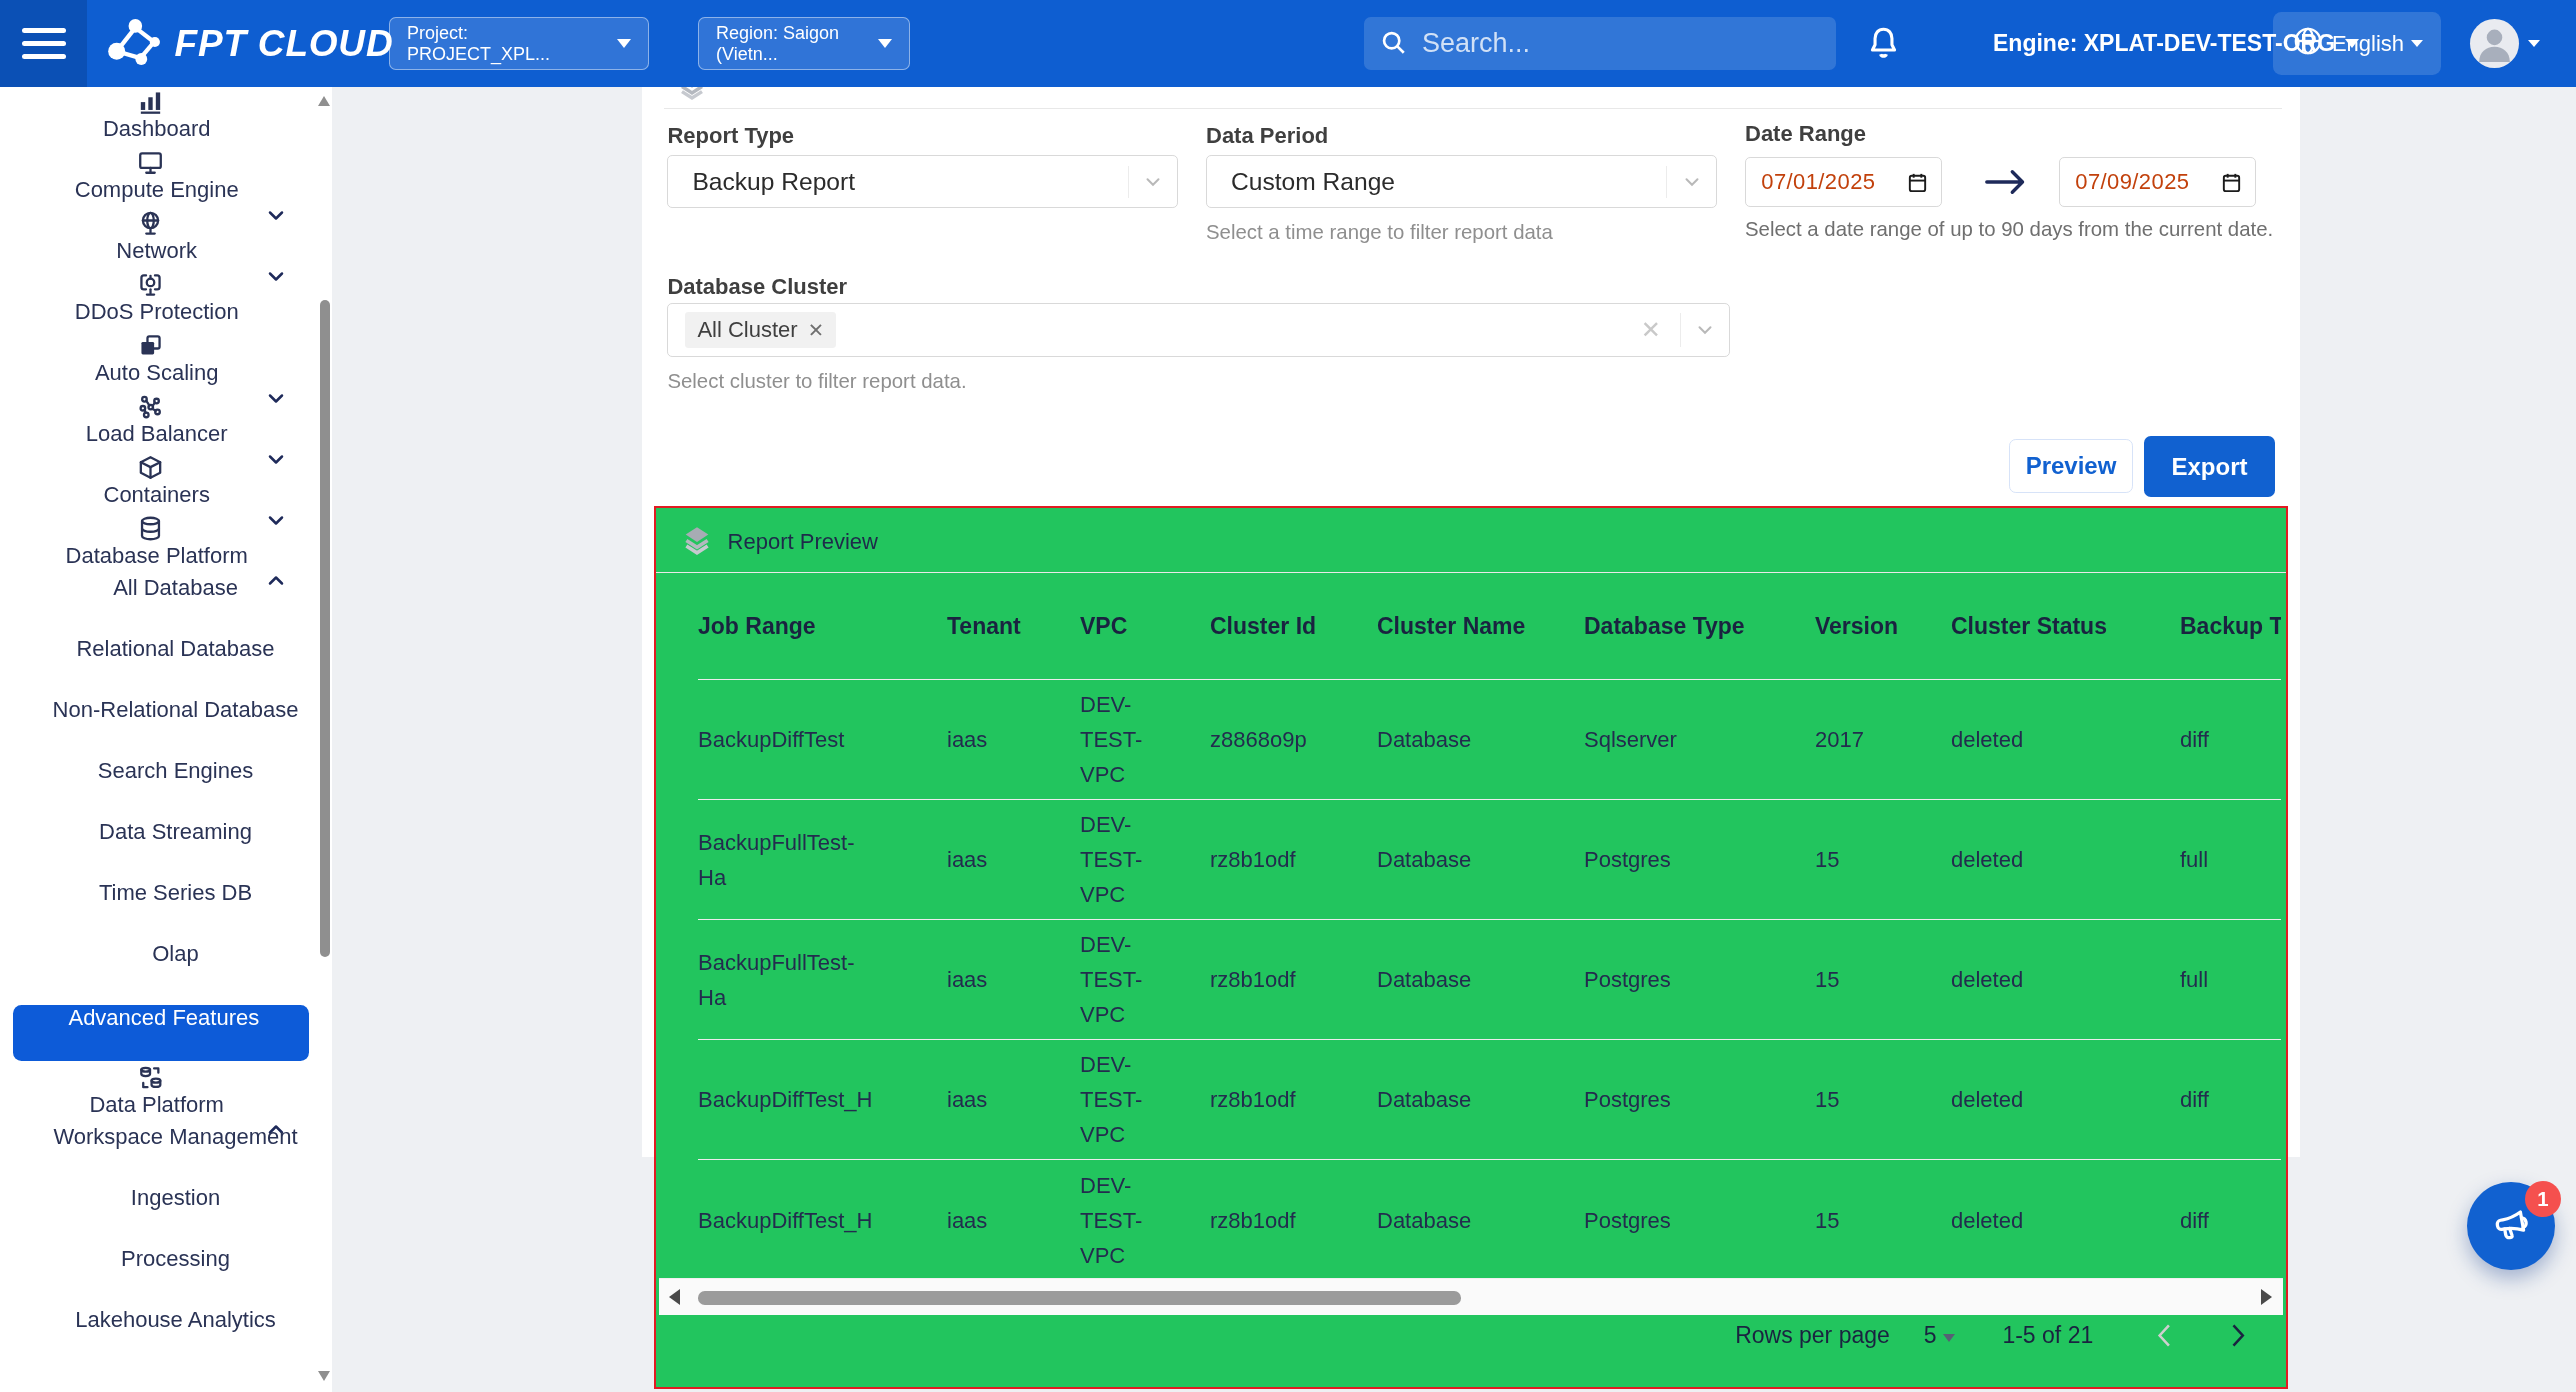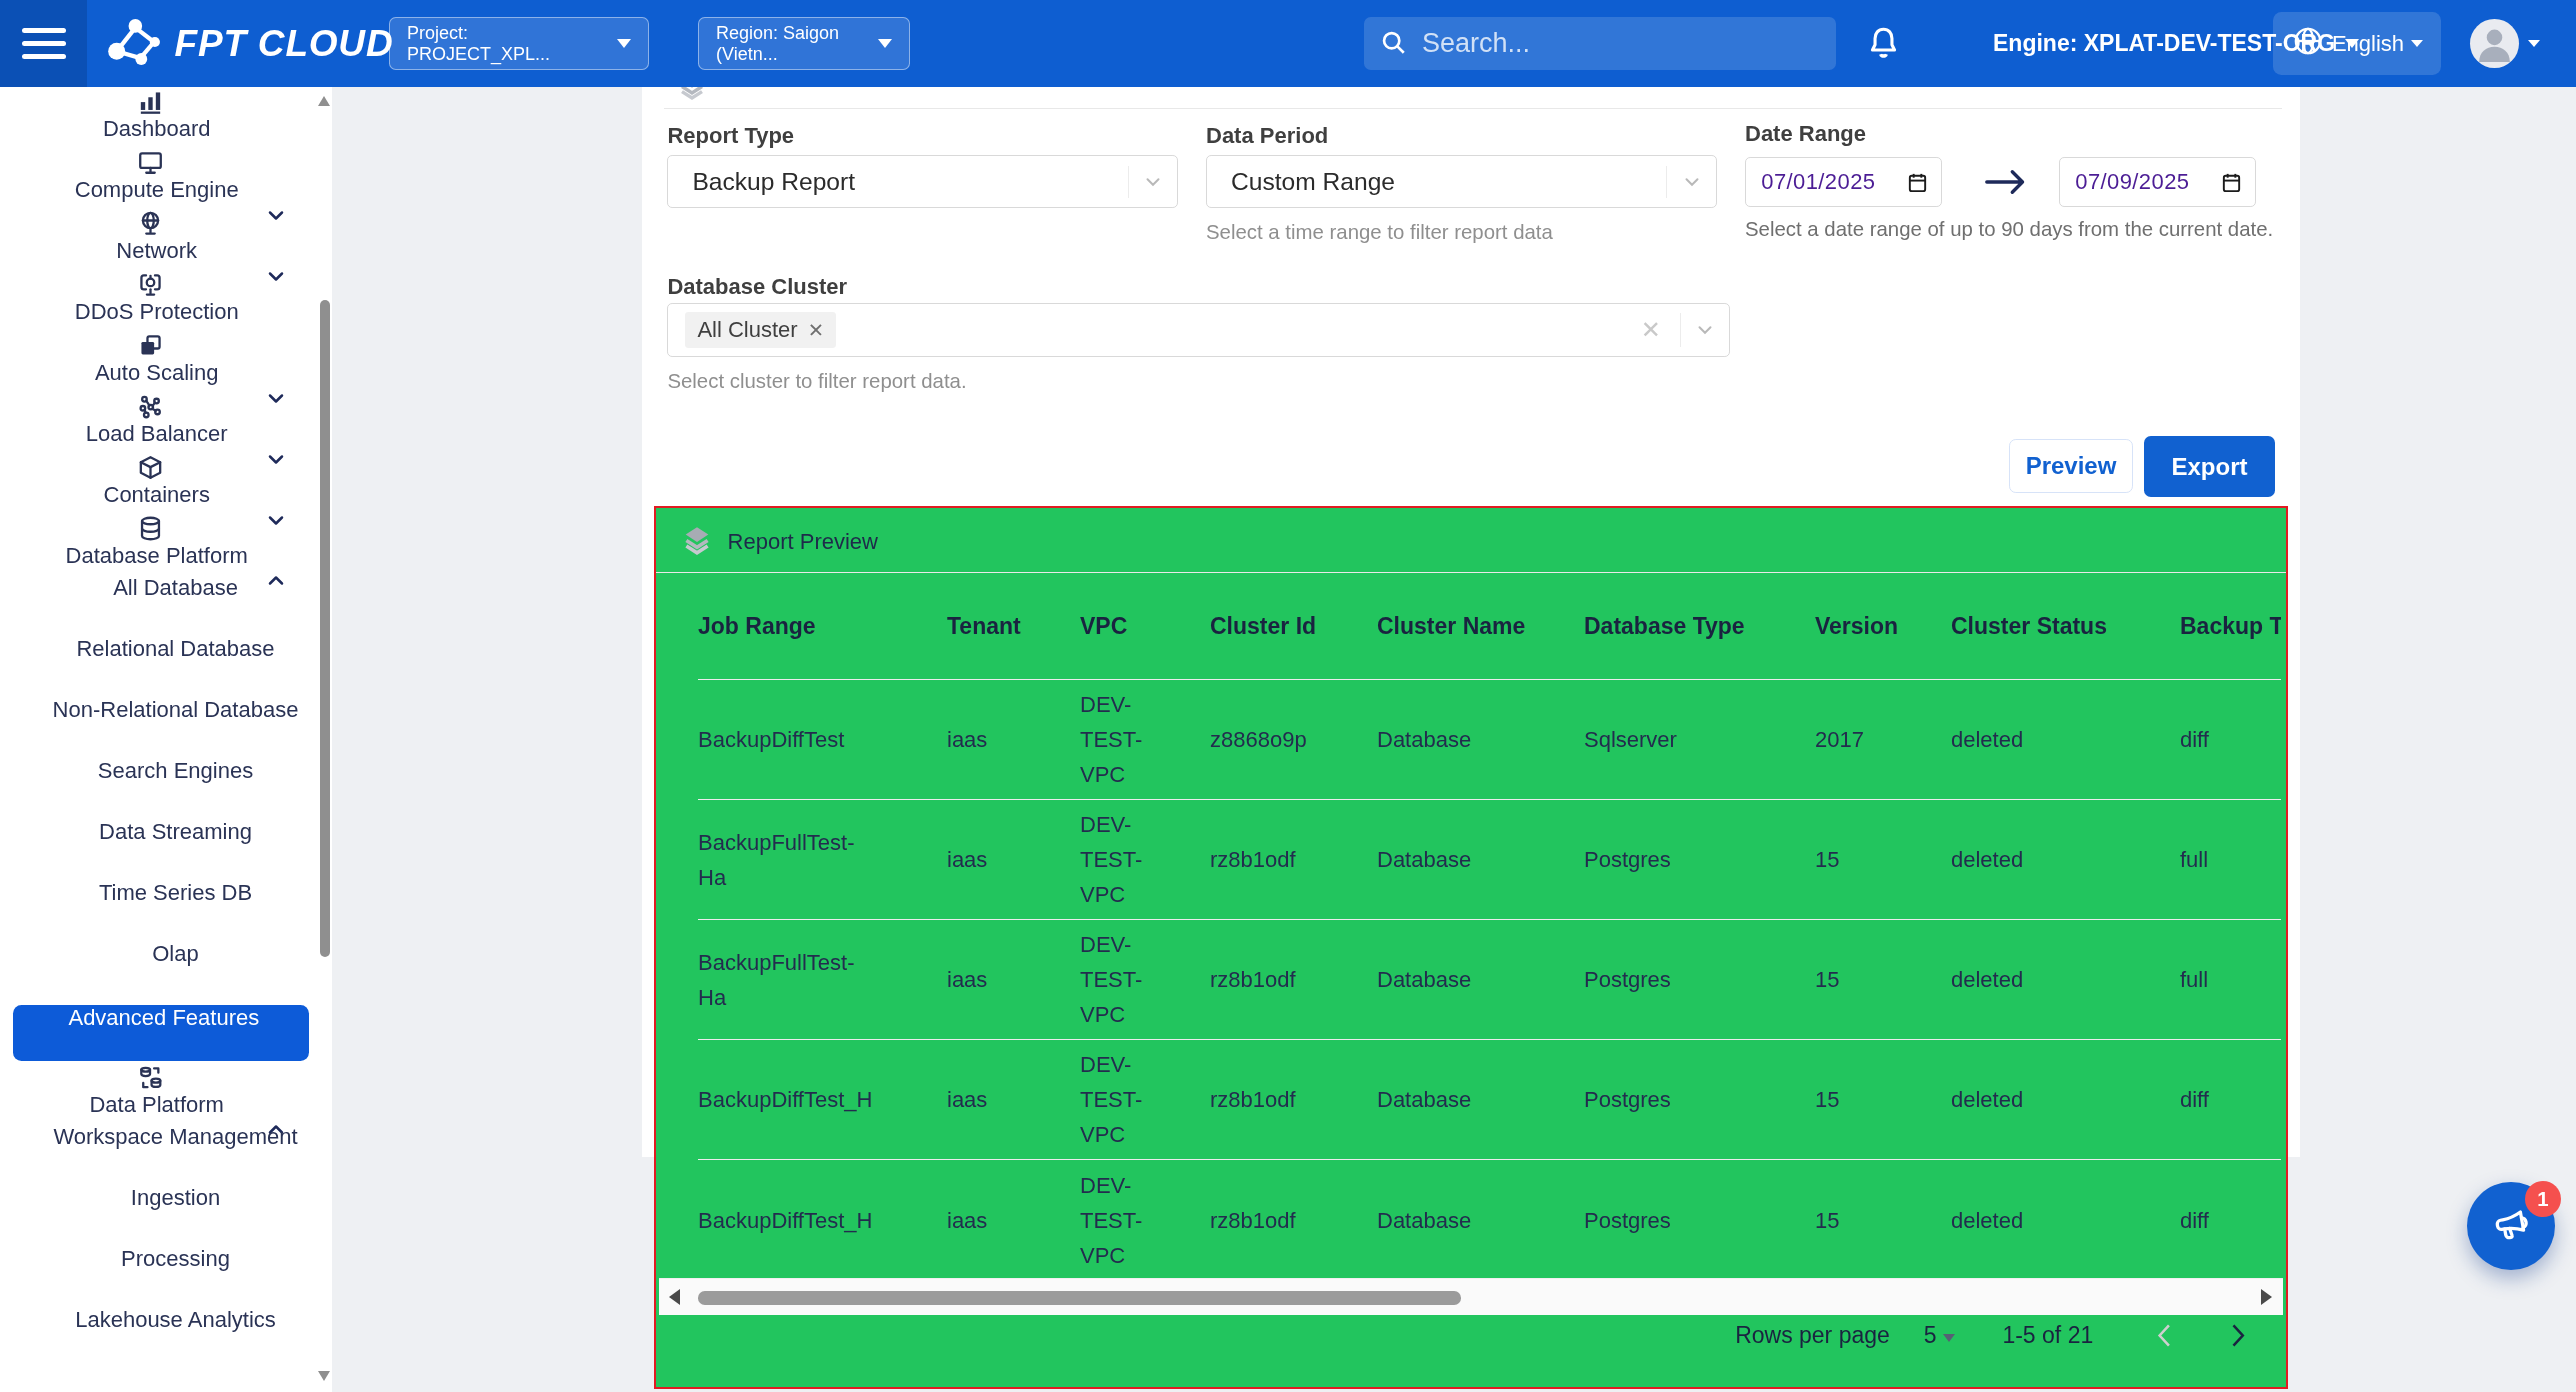--- a/index.html
+++ b/index.html
@@ -60,21 +60,21 @@
   .f-select{position:absolute;height:53px;border:0.8px solid #d9d9d9;border-radius:5.1px;background:#fff;
             display:flex;align-items:center;cursor:pointer;}
   .f-select .val{font-size:24.6px;color:#2b2b2b;padding-left:24px;}
   .f-select .sel-right{margin-left:auto;display:flex;align-items:center;height:100%;}
   .sel-div{width:0.8px;height:32px;background:#ececec;}
   .sel-chev{width:49px;display:flex;align-items:center;justify-content:center;}
   .sel-chev svg{width:22px;height:22px;}
 
   .f-date{position:absolute;width:197px;height:50px;border:0.8px solid #d9d9d9;border-radius:5.1px;
           display:flex;align-items:center;padding:0 12px 0 15.3px;cursor:pointer;}
-  .f-date .dval{font-size:22px;color:#4c1d95;font-weight:500;letter-spacing:0.4px;}
+  .f-date .dval{font-size:22px;color:#c2410c;font-weight:500;letter-spacing:0.4px;}
   .f-date .cal{margin-left:auto;width:23px;height:23px;}
   .date-arrow{position:absolute;left:1338px;top:78px;width:51px;height:34px;}
 
   .helper{position:absolute;font-size:20.4px;color:#8f8f8f;}
 
   .multiselect{position:absolute;left:25.4px;top:216px;width:1063px;height:54px;border:0.8px solid #d9d9d9;
                border-radius:5.1px;display:flex;align-items:center;padding:0 0 0 17px;cursor:pointer;}
   .chip{display:flex;align-items:center;gap:10.2px;background:#f1f1f1;border-radius:3.4px;height:36px;
         padding:0 12px;font-size:22px;color:#3f3f3f;}
   .chip .x{color:#6f6f6f;font-size:19.5px;cursor:pointer;}

